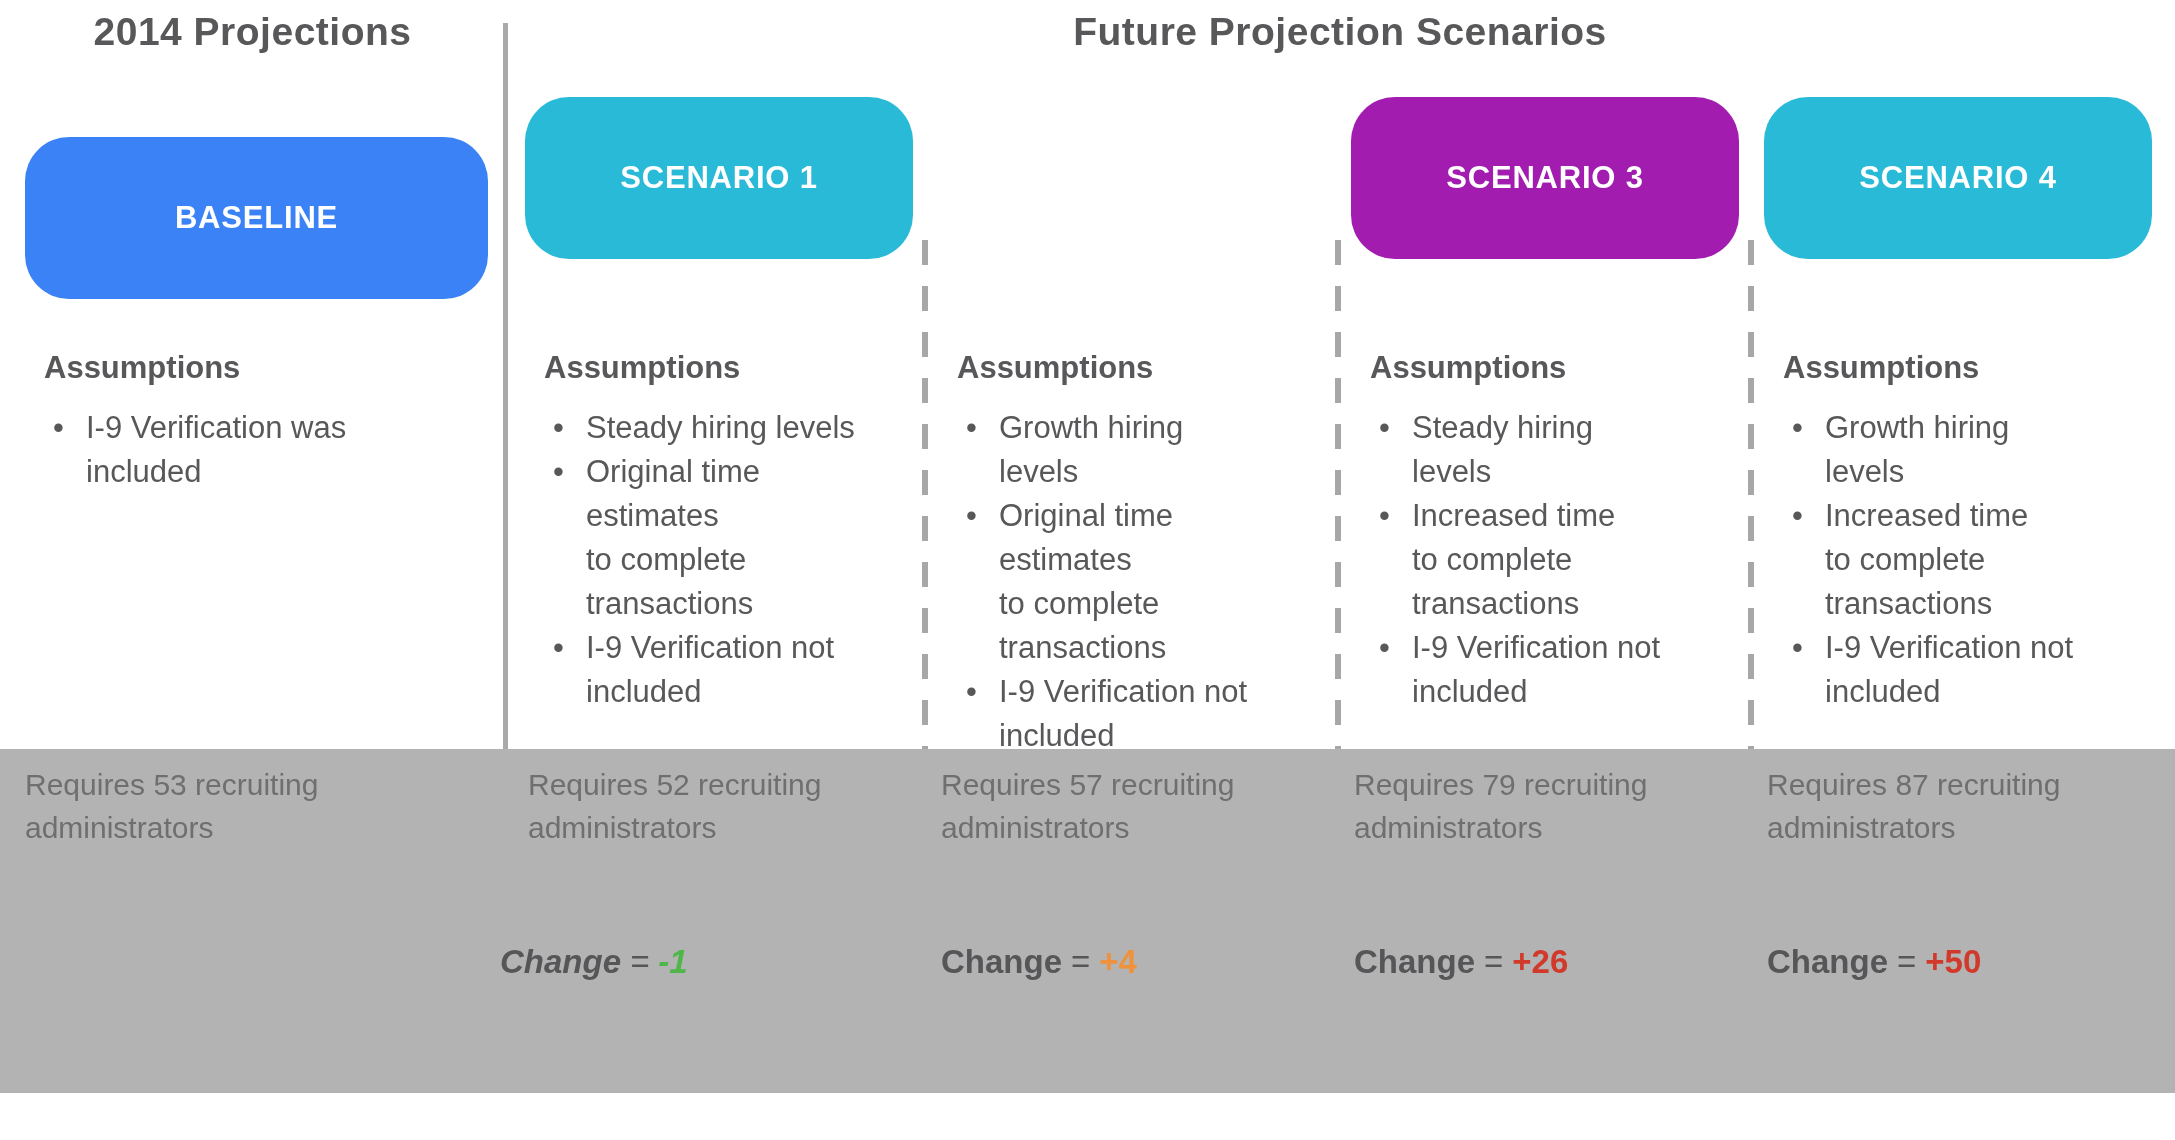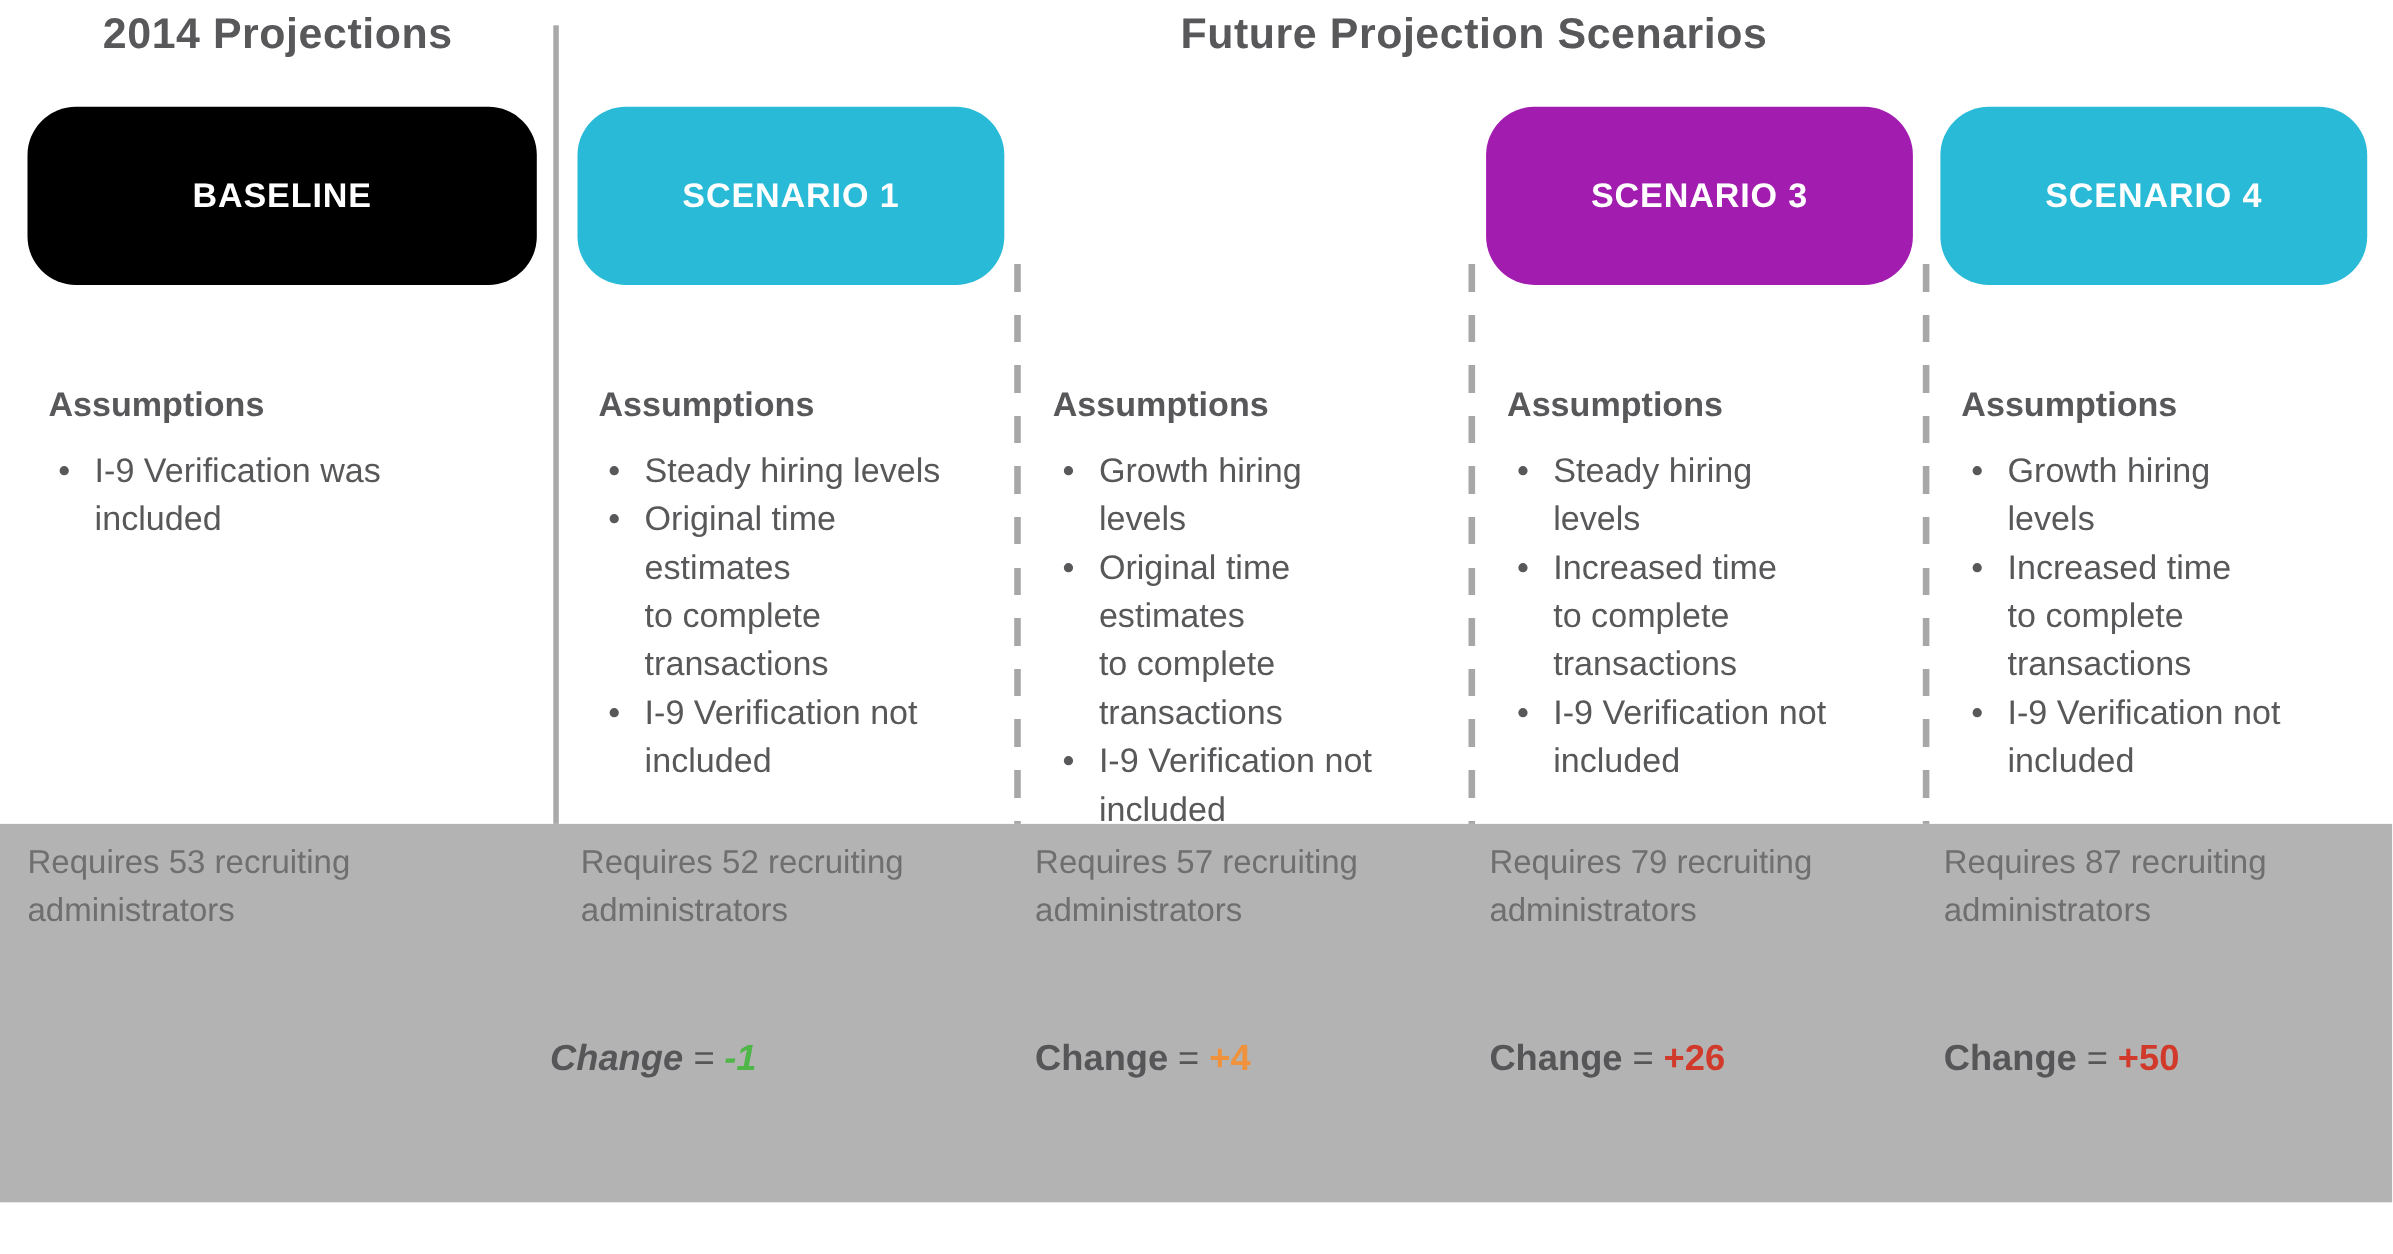--- a/index.html
+++ b/index.html
@@ -93,21 +93,21 @@
 <div class="slide">
 
   <div class="col-title title-left">2014 Projections</div>
   <div class="col-title title-right">Future Projection Scenarios</div>
 
   <div class="v-solid"></div>
   <div class="v-dash dash-1"></div>
   <div class="v-dash dash-2"></div>
   <div class="v-dash dash-3"></div>
 
-  <div class="pill pill-0" style="background-color: #000000;">
+  <div class="pill pill-0" style="background-color: #3b82f6; margin-top: 40px;">
     <span>BASELINE</span>
   </div>
   <div class="pill pill-1" style="background-color: rgb(40, 186, 214);">
     <span>SCENARIO 1</span>
   </div>
   <div class="pill pill-3" style="background-color: #a21caf;">
     <span>SCENARIO 3</span>
   </div>
   <div class="pill pill-4" style="background-color: rgb(40, 186, 214);">
     <span>SCENARIO 4</span>

